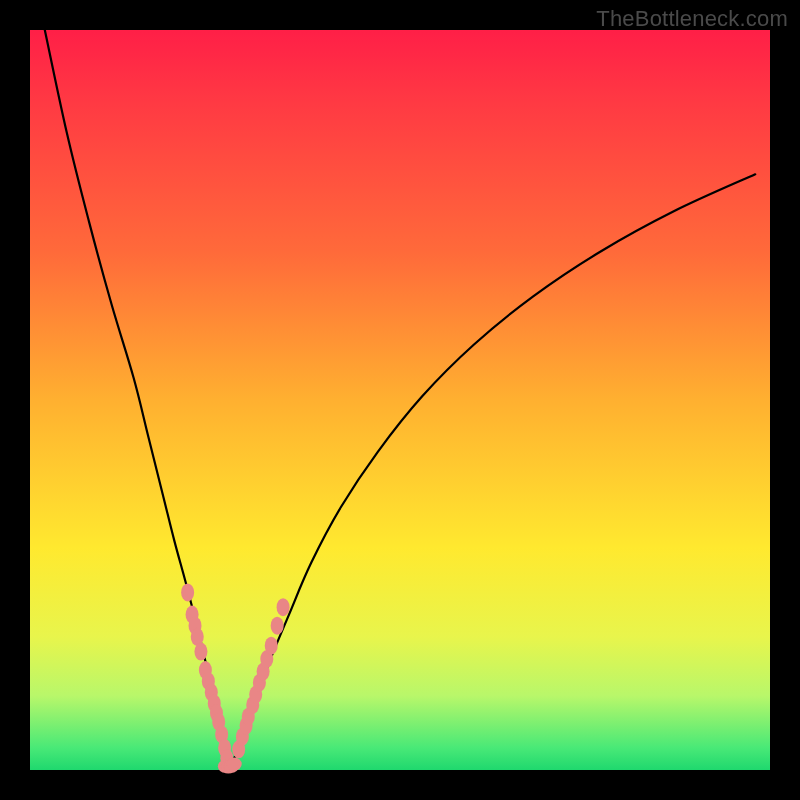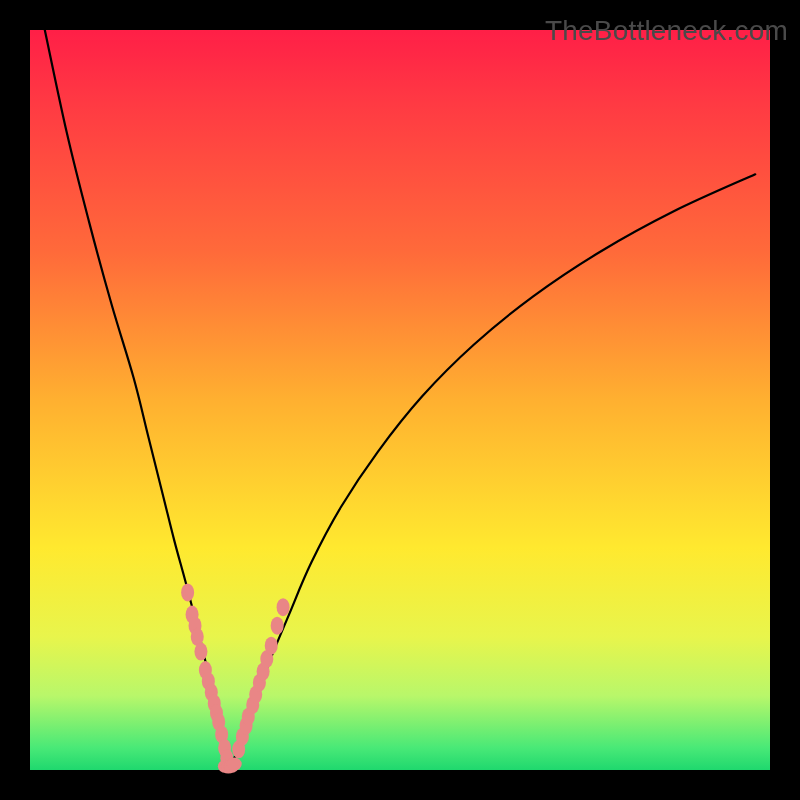--- a/index.html
+++ b/index.html
@@ -37,25 +37,24 @@
       #b8f76a 90%,
       #49e977 97%,
       #1fd86e 100%
     );
   }
   .watermark {
     position: absolute;
     top: 6px;
     right: 12px;
     color: #4a4a4a;
-    font-size: 28px;
+    font-size: 22px;
     font-weight: 500;
     letter-spacing: 0.2px;
     user-select: none;
-    margin-top: 9px;
   }
   svg.curves {
     position: absolute;
     left: 0;
     top: 0;
     width: 740px;
     height: 740px;
     overflow: visible;
   }
   .curve {

